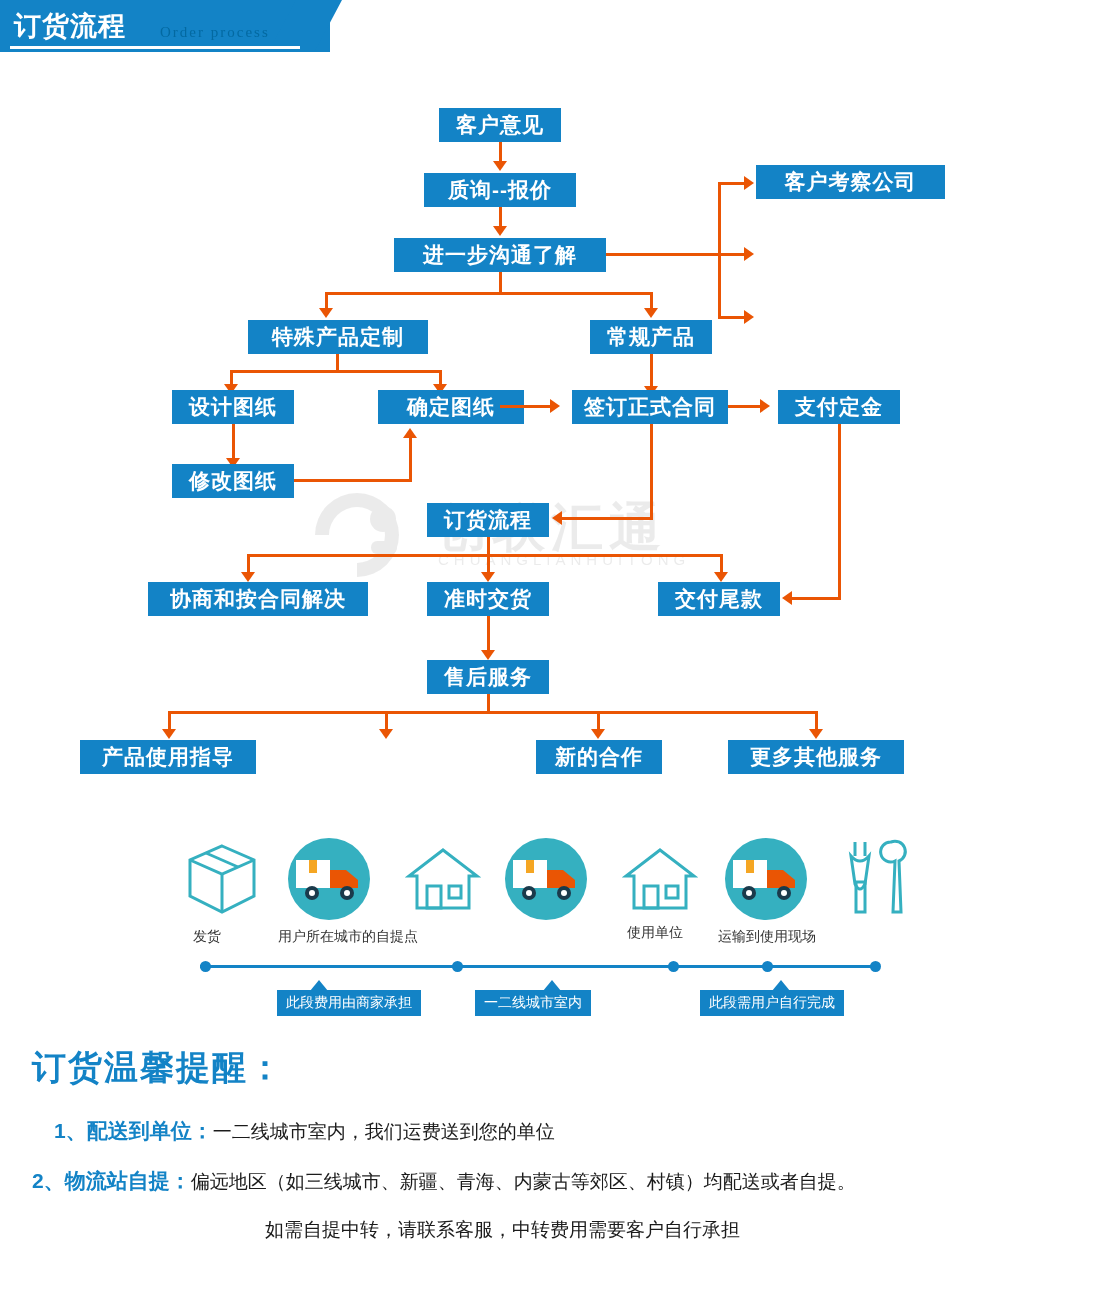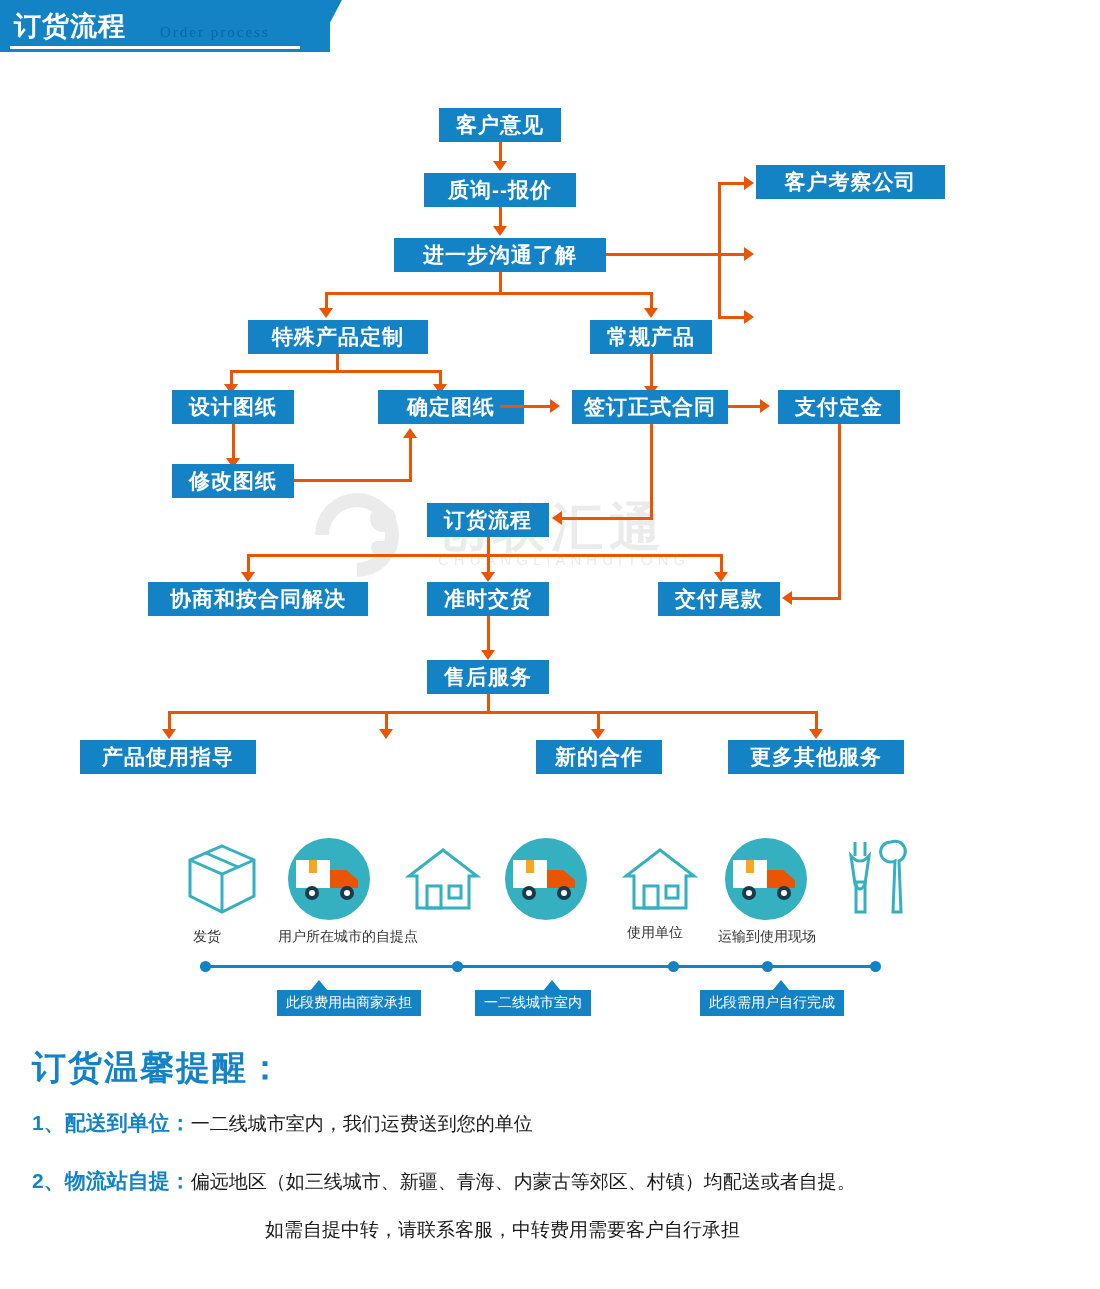--- a/index.html
+++ b/index.html
@@ -297,21 +297,21 @@
   <div class="tag-notch" style="left:543px;top:160px;"></div>
   <div class="lg-tag" style="left:475px;top:170px;">一二线城市室内</div>
 
   <div class="tag-notch" style="left:772px;top:160px;"></div>
   <div class="lg-tag" style="left:700px;top:170px;">此段需用户自行完成</div>
 </div>
 
 <div id="reminder">
   <div id="rm-title">订货温馨提醒：</div>
 
-  <div class="rm-row" style="top:64px;">
+  <div class="rm-row" style="top:72px;margin-left:22px;">
     <span class="rm-num">1、</span><span class="rm-key">配送到单位</span><span class="rm-key">：</span><span>一二线城市室内，我们运费送到您的单位</span>
   </div>
 
   <div class="rm-row" style="top:122px;">
     <span class="rm-num">2、</span><span class="rm-key">物流站自提</span><span class="rm-key">：</span><span>偏远地区（如三线城市、新疆、青海、内蒙古等郊区、村镇）均配送或者自提。</span>
   </div>
 
   <div class="rm-row" style="top:172px;left:265px;">如需自提中转，请联系客服，中转费用需要客户自行承担</div>
 </div>
 

